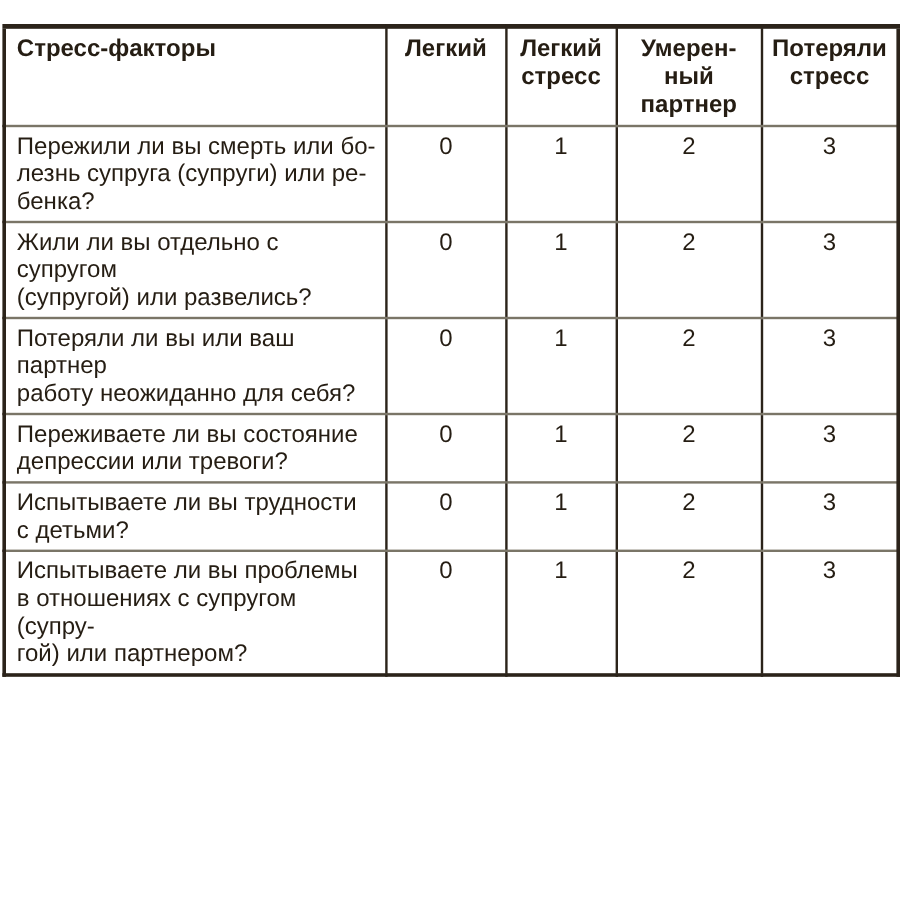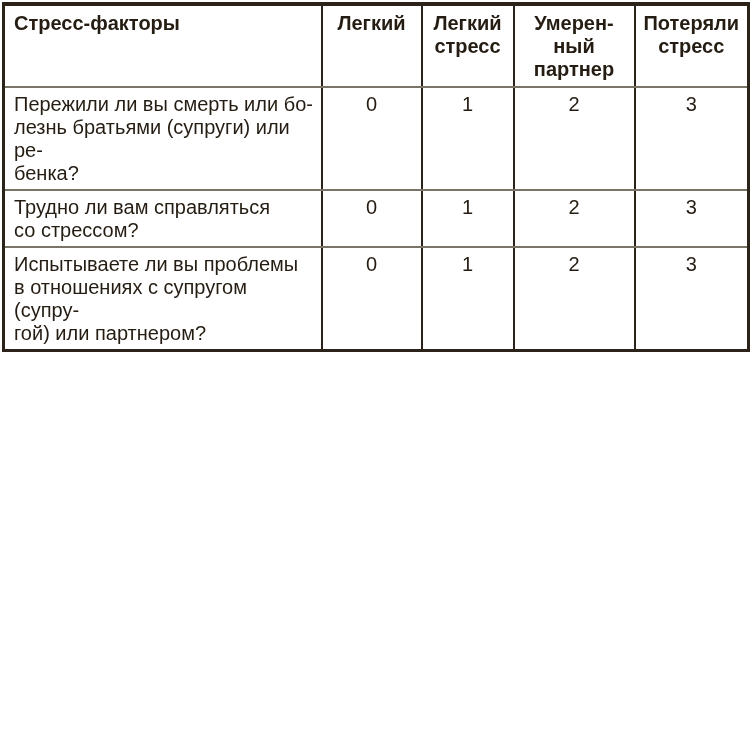--- a/index.html
+++ b/index.html
@@ -7,21 +7,21 @@
     padding: 0;
     background: #ffffff;
     font-family: "Liberation Sans", "DejaVu Sans", sans-serif;
     color: #251d13;
   }
   .page {
     width: 750px;
     height: 751px;
     background: #ffffff;
     box-sizing: border-box;
-    padding: 2px 3px 2px 2px;
+    padding: 20px 3px 2px 2px;
   }
   table.stress-table {
     border-collapse: collapse;
     table-layout: fixed;
     width: 745px;
     border: 3px solid #2b231a;
     border-top-width: 4px;
     border-bottom-width: 3px;
   }
   .stress-table th,
@@ -75,30 +75,54 @@
 стресс</th>
         <th>Умерен-
 ный партнер</th>
         <th>Потеряли
 стресс</th>
       </tr>
     </thead>
     <tbody>
       <tr>
         <td class="factor-cell">Пережили ли вы смерть или бо-
-лезнь братьями (супруги) или ре-
+лезнь супруга (супруги) или ре-
 бенка?</td>
         <td class="score-cell">0</td>
         <td class="score-cell">1</td>
         <td class="score-cell">2</td>
         <td class="score-cell">3</td>
       </tr>
       <tr>
-        <td class="factor-cell">Трудно ли вам справляться
-со стрессом?</td>
+        <td class="factor-cell">Жили ли вы отдельно с супругом
+(супругой) или развелись?</td>
+        <td class="score-cell">0</td>
+        <td class="score-cell">1</td>
+        <td class="score-cell">2</td>
+        <td class="score-cell">3</td>
+      </tr>
+      <tr>
+        <td class="factor-cell">Потеряли ли вы или ваш партнер
+работу неожиданно для себя?</td>
+        <td class="score-cell">0</td>
+        <td class="score-cell">1</td>
+        <td class="score-cell">2</td>
+        <td class="score-cell">3</td>
+      </tr>
+      <tr>
+        <td class="factor-cell">Переживаете ли вы состояние
+депрессии или тревоги?</td>
+        <td class="score-cell">0</td>
+        <td class="score-cell">1</td>
+        <td class="score-cell">2</td>
+        <td class="score-cell">3</td>
+      </tr>
+      <tr>
+        <td class="factor-cell">Испытываете ли вы трудности
+с детьми?</td>
         <td class="score-cell">0</td>
         <td class="score-cell">1</td>
         <td class="score-cell">2</td>
         <td class="score-cell">3</td>
       </tr>
       <tr>
         <td class="factor-cell">Испытываете ли вы проблемы
 в отношениях с супругом (супру-
 гой) или партнером?</td>
         <td class="score-cell">0</td>

